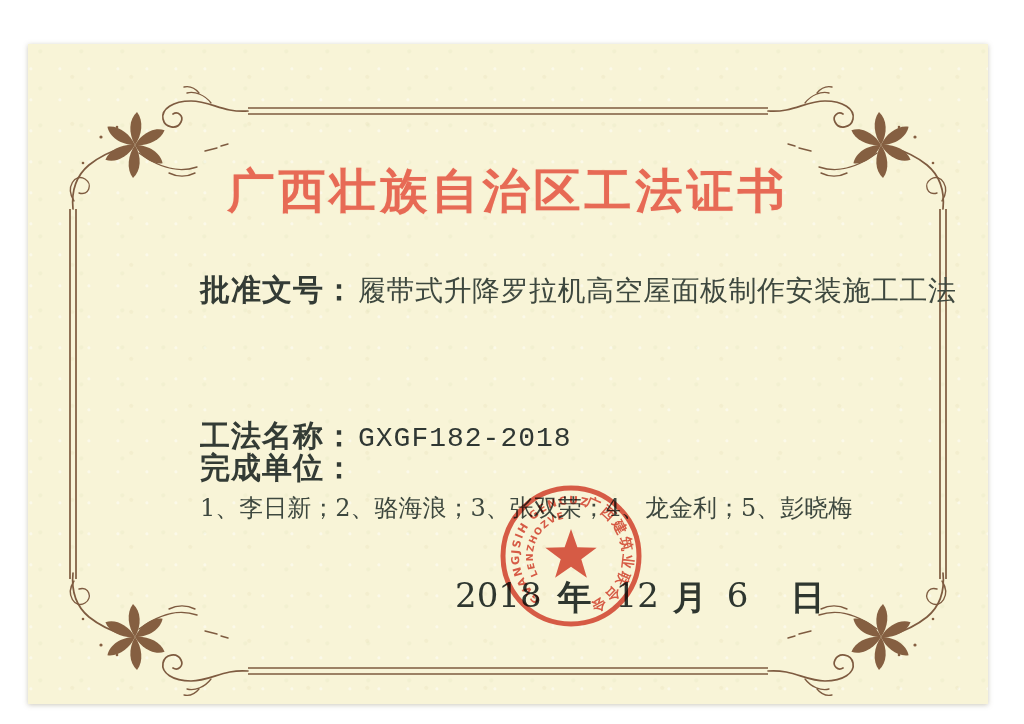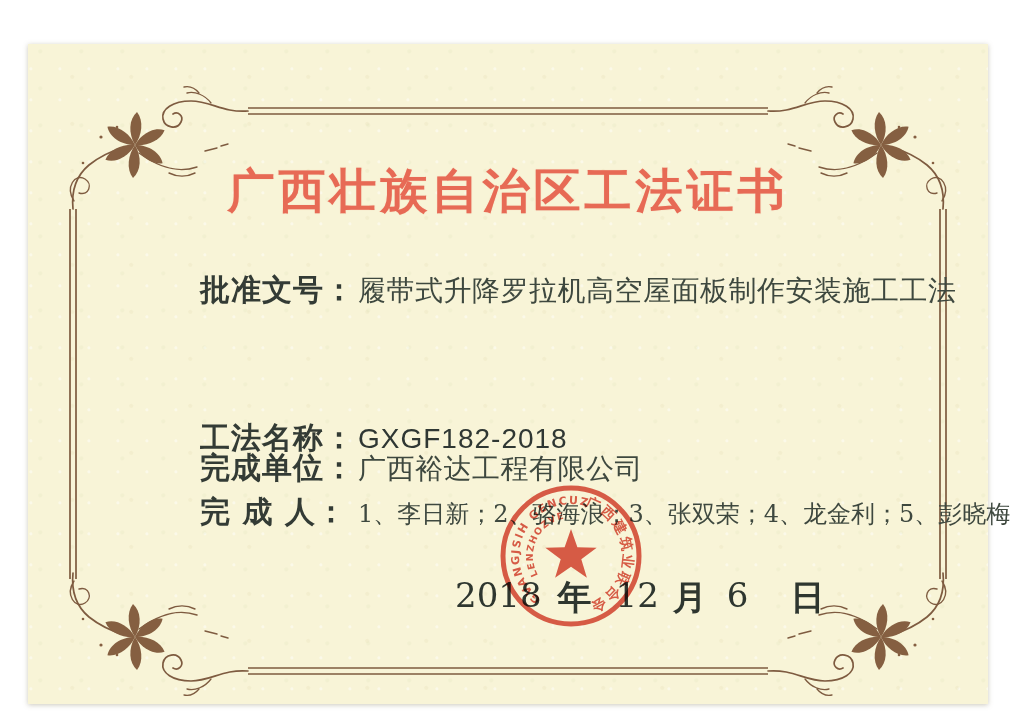--- a/index.html
+++ b/index.html
@@ -30,21 +30,21 @@
   }
   .row .lbl{
     flex:0 0 158px;font-size:30px;font-weight:bold;color:#333b35;
     letter-spacing:1px;white-space:nowrap;
   }
   .row .val{
     font-size:28px;color:#3e483f;letter-spacing:.5px;white-space:nowrap;
   }
   .row-1{top:226px}.row-2{top:283px}.row-3{top:338px}.row-4{top:404px}.row-5{top:448px}
   .row-3 .val{
-    font-family:Liberation Sans, sans-serif;
+    font-family:Liberation Mono, monospace;
     font-size:28px;color:#2f3733;letter-spacing:1px;margin-top:41px;
   }
   .row-5 .val{font-size:24px;letter-spacing:0;}
   .date{
     position:absolute;left:427px;top:531px;display:flex;align-items:flex-start;
     font-size:34px;color:#2e362f;
   }
   .date .num{font-family:"DejaVu Serif","Liberation Serif",serif;}
   .date .unit{font-weight:bold;}
   .g-y{margin-left:16px}.g-m{margin-left:24px}.g-mu{margin-left:14px}
@@ -109,24 +109,22 @@
     <span class="val">履带式升降罗拉机高空屋面板制作安装施工工法</span>
   </div>
   <div class="row row-2">
   </div>
   <div class="row row-3">
     <span class="lbl">工法名称：</span>
     <span class="val">GXGF182-2018</span>
   </div>
   <div class="row row-4">
     <span class="lbl">完成单位：</span>
-    <span class="val">广西裕达工程有限公司</span>
   </div>
   <div class="row row-5">
-    <span class="lbl">完 成 人：</span>
     <span class="val">1、李日新；2、骆海浪；3、张双荣；4、龙金利；5、彭晓梅</span>
   </div>
 
   <div class="date">
     <span class="num">2018</span>
     <span class="unit g-y">年</span>
     <span class="num g-m">12</span>
     <span class="unit g-mu">月</span>
     <span class="num g-d">6</span>
     <span class="unit g-du">日</span>

